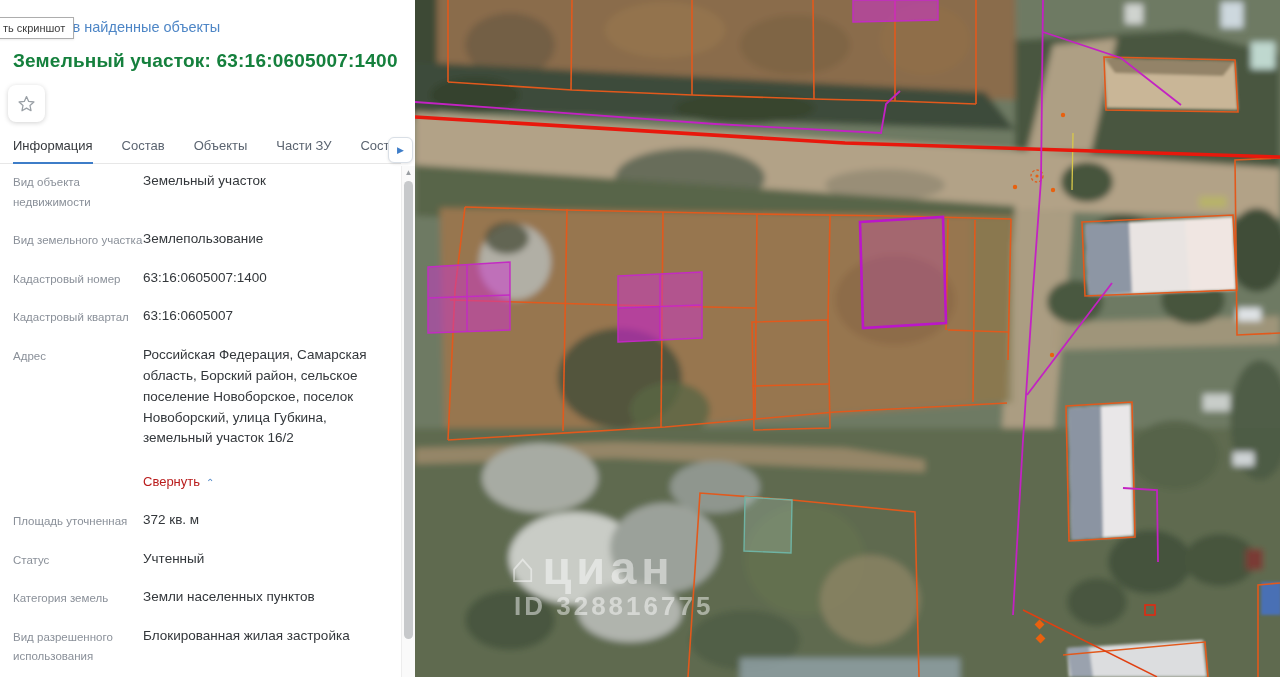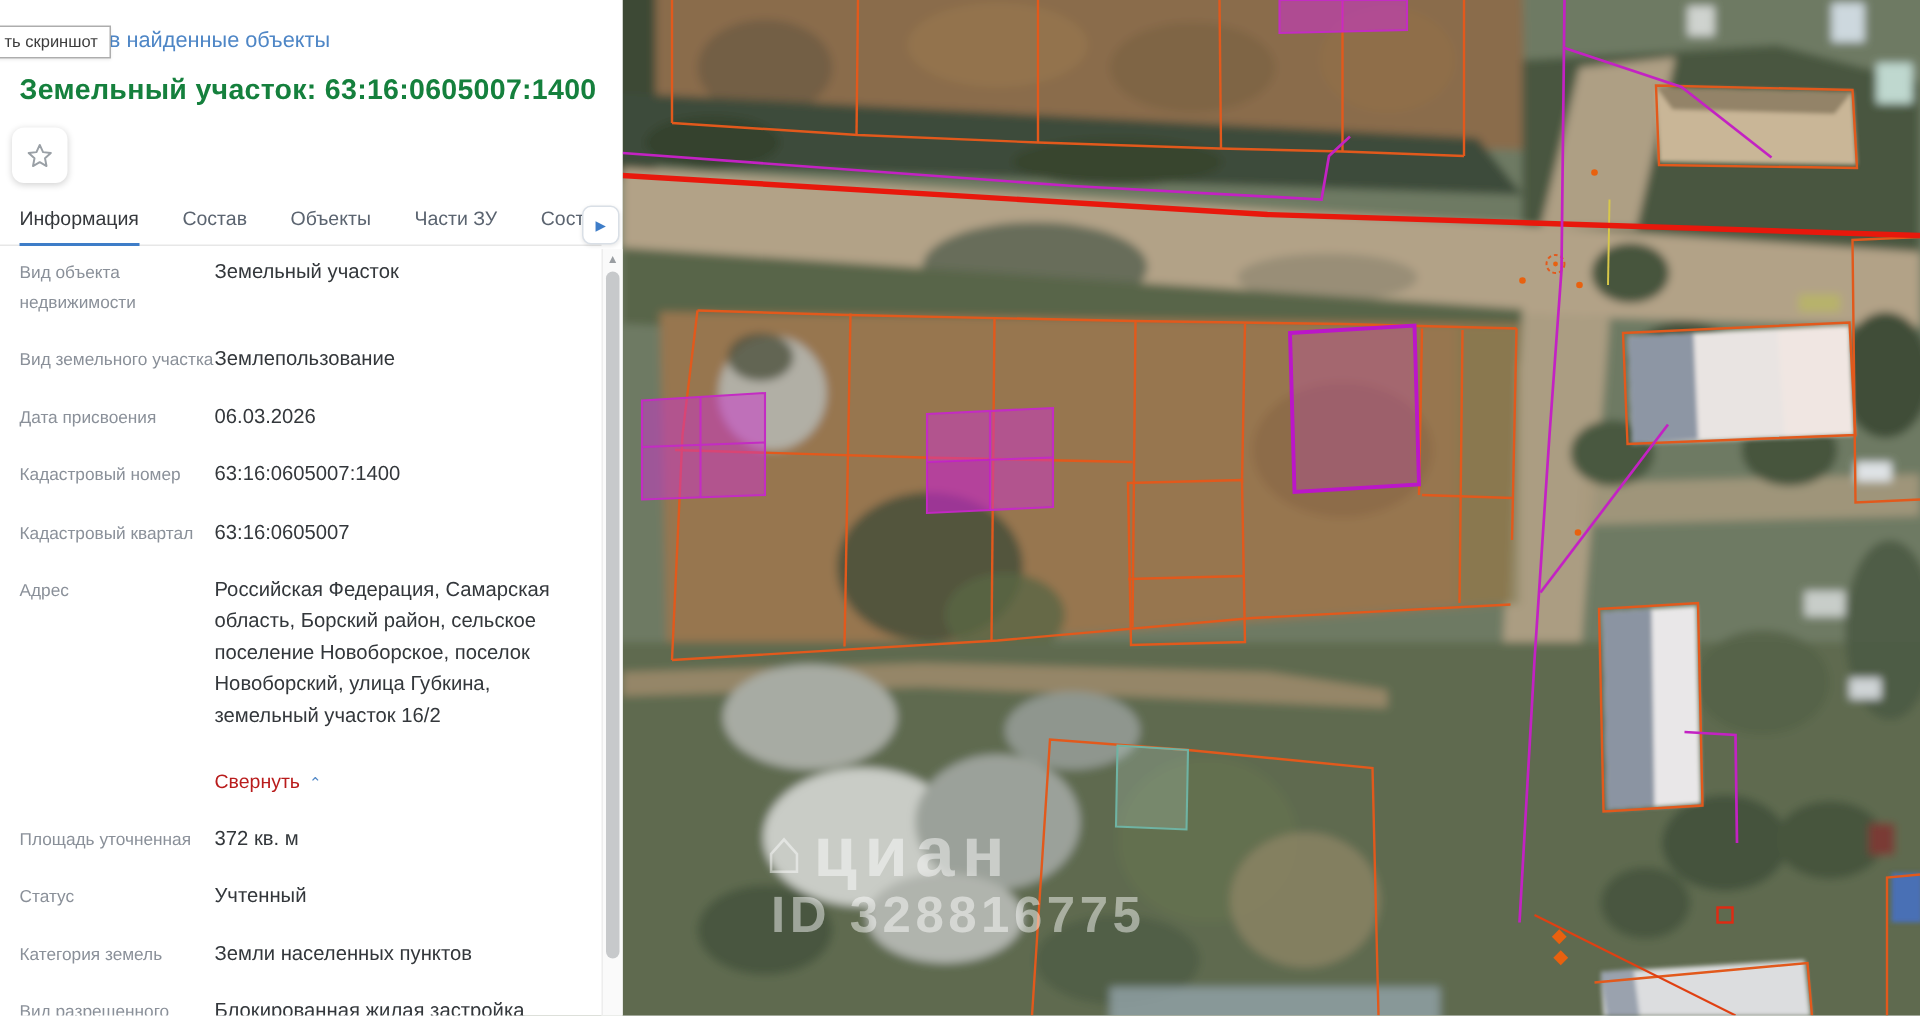--- a/index.html
+++ b/index.html
@@ -59,21 +59,21 @@
     color:#9a9ea2;font-size:8px;cursor:pointer;}
   .vscroll .thumb{position:absolute;left:2px;top:15px;width:9px;height:458px;background:#c7c9cb;
     border-radius:5px;cursor:pointer;}
   
   .map{position:absolute;left:415px;top:0;width:865px;height:677px;overflow:hidden;background:#76806b;cursor:grab;}
   .map svg{display:block;}
   .watermark{position:absolute;left:510px;top:544px;z-index:3;color:rgba(255,255,255,.47);
     font-weight:bold;pointer-events:none;line-height:1;}
   .wm-brand{font-size:47px;letter-spacing:5px;display:flex;align-items:center;}
   .wm-house{font-size:42px;margin-right:2px;}
-  .wm-id{font-size:34px;letter-spacing:3px;margin-top:2px;margin-left:4px;}
+  .wm-id{font-size:26px;letter-spacing:3px;margin-top:2px;margin-left:4px;}
 </style>
 </head>
 <body>
 
 <div class="panel">
 
   <div class="tooltip">ть скриншот</div>
   <a class="back-link">ад в найденные объекты</a>
 
   <h1 class="page-title">Земельный участок: 63:16:0605007:1400</h1>
@@ -98,24 +98,20 @@
   </button>
 
   <div class="content">
     <div class="frow">
       <div class="flabel">Вид объекта недвижимости</div>
       <div class="fvalue">Земельный участок</div>
     </div>
     <div class="frow">
       <div class="flabel">Вид земельного участка</div>
       <div class="fvalue">Землепользование</div>
-    </div>
-    <div class="frow">
-      <div class="flabel">Дата присвоения</div>
-      <div class="fvalue">06.03.2026</div>
     </div>
     <div class="frow">
       <div class="flabel">Кадастровый номер</div>
       <div class="fvalue">63:16:0605007:1400</div>
     </div>
     <div class="frow">
       <div class="flabel">Кадастровый квартал</div>
       <div class="fvalue">63:16:0605007</div>
     </div>
     <div class="frow">

